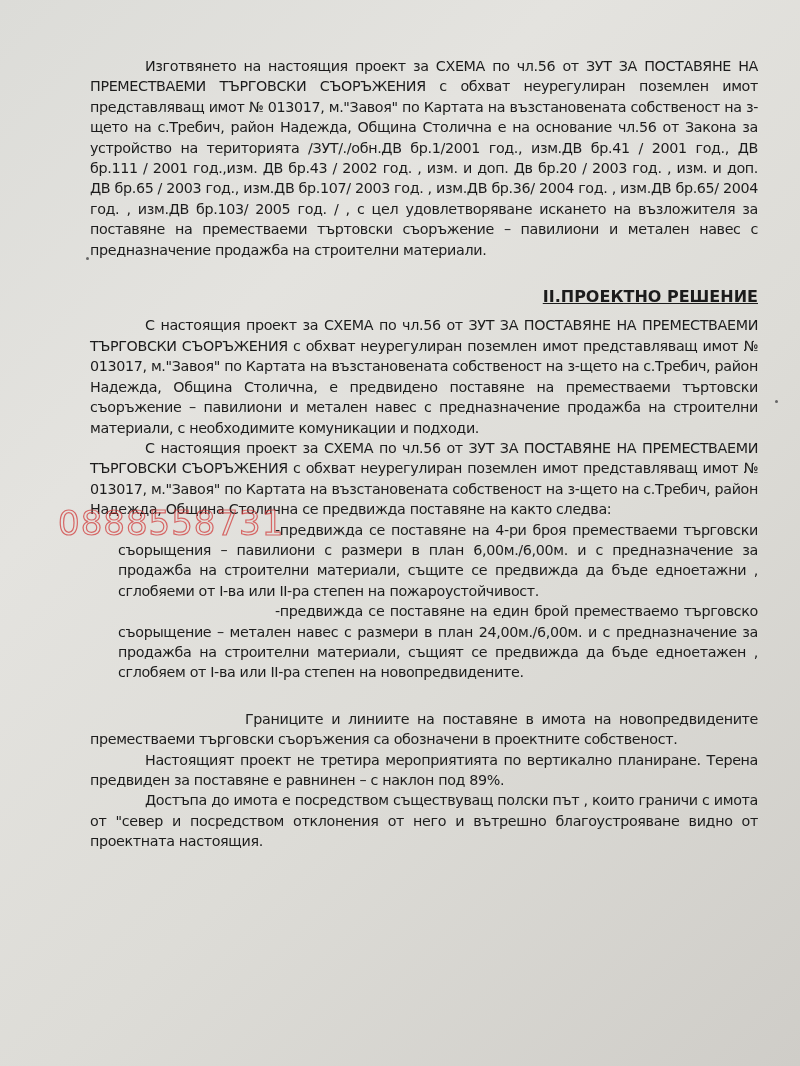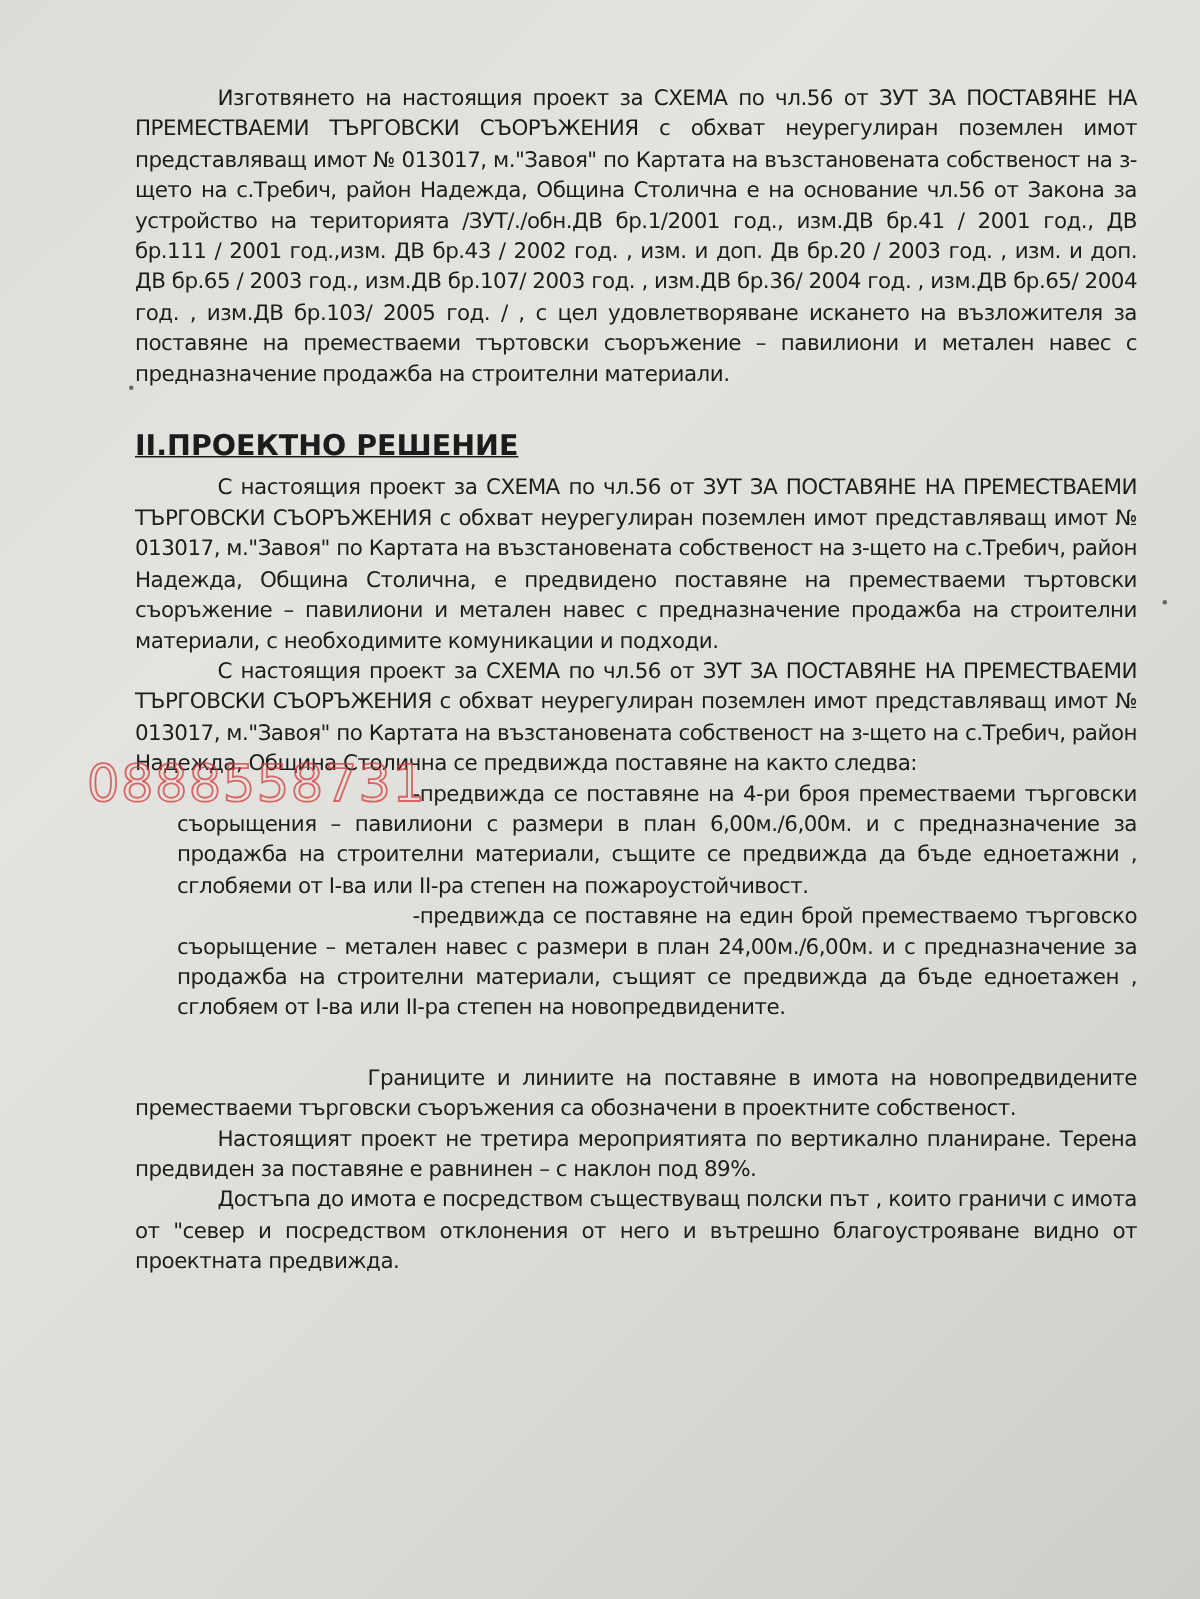--- a/index.html
+++ b/index.html
@@ -12,21 +12,21 @@
   }
   .page {
     position:absolute; left:90px; top:56px; width:668px;
     font-size:14.3px; line-height:20.4px; letter-spacing:-0.35px;
   }
   p { margin:0; text-align:justify; text-align-last:auto; }
   .ind { text-indent:55px; }
   .ind-big { text-indent:155px; }
   .ind-list { text-indent:157px;margin-left:28px; }
   .heading {
-    text-align:left; font-weight:bold; font-size:19px; text-decoration:underline;
+    text-align:right; font-weight:bold; font-size:16px; text-decoration:underline;
     margin:27px 0 8px 0; letter-spacing:0; text-indent:0;
   }
   .gap { height:26px; }
   .watermark {
     position:absolute; left:58px; top:503px;
     font-family:"DejaVu Sans", sans-serif; font-size:34px; letter-spacing:1px;
     color:transparent; -webkit-text-stroke:1.2px rgba(210,60,60,0.75);
     pointer-events:none;
   }
   .dot { position:absolute; width:3px; height:3px; border-radius:50%; background:#666; }
@@ -42,18 +42,18 @@
   <p class="ind">С настоящия проект за СХЕМА по чл.56 от ЗУТ ЗА ПОСТАВЯНЕ НА ПРЕМЕСТВАЕМИ ТЪРГОВСКИ СЪОРЪЖЕНИЯ с обхват неурегулиран поземлен имот представляващ имот № 013017, м."Завоя" по Картата на възстановената собственост на з-щето на с.Требич, район Надежда, Община Столична, е предвидено поставяне на преместваеми търтовски съоръжение – павилиони и метален навес с предназначение продажба на строителни материали, с необходимите комуникации и подходи.</p>
   <p class="ind">С настоящия проект за СХЕМА по чл.56 от ЗУТ ЗА ПОСТАВЯНЕ НА ПРЕМЕСТВАЕМИ ТЪРГОВСКИ СЪОРЪЖЕНИЯ с обхват неурегулиран поземлен имот представляващ имот № 013017, м."Завоя" по Картата на възстановената собственост на з-щето на с.Требич, район Надежда, Община Столична се предвижда поставяне на както следва:</p>
 
   <p class="ind-list">-предвижда се поставяне на 4-ри броя преместваеми търговски съорыщения – павилиони с размери в план 6,00м./6,00м. и с предназначение за продажба на строителни материали, същите се предвижда да бъде едноетажни , сглобяеми от I-ва или II-ра степен на пожароустойчивост.</p>
   <p class="ind-list">-предвижда се поставяне на един брой преместваемо търговско съорыщение – метален навес с размери в план 24,00м./6,00м. и с предназначение за продажба на строителни материали, същият се предвижда да бъде едноетажен , сглобяем от I-ва или II-ра степен на новопредвидените.</p>
 
   <div class="gap"></div>
 
   <p class="ind-big">Границите и линиите на поставяне в имота на новопредвидените преместваеми търговски съоръжения са обозначени в проектните собственост.</p>
   <p class="ind">Настоящият проект не третира мероприятията по вертикално планиране. Терена предвиден за поставяне е равнинен – с наклон под 89%.</p>
-  <p class="ind">Достъпа до имота е посредством съществуващ полски път , които граничи с имота от "север и посредством отклонения от него и вътрешно благоустрояване видно от проектната предвижда.</p>
+  <p class="ind">Достъпа до имота е посредством съществуващ полски път , които граничи с имота от "север и посредством отклонения от него и вътрешно благоустрояване видно от проектната настоящия.</p>
 </div>
 
 <div class="watermark">0888558731</div>
 <span class="dot" style="left:775px;top:400px;"></span>
 <span class="dot" style="left:86px;top:257px;"></span>
 
 </body></html>

